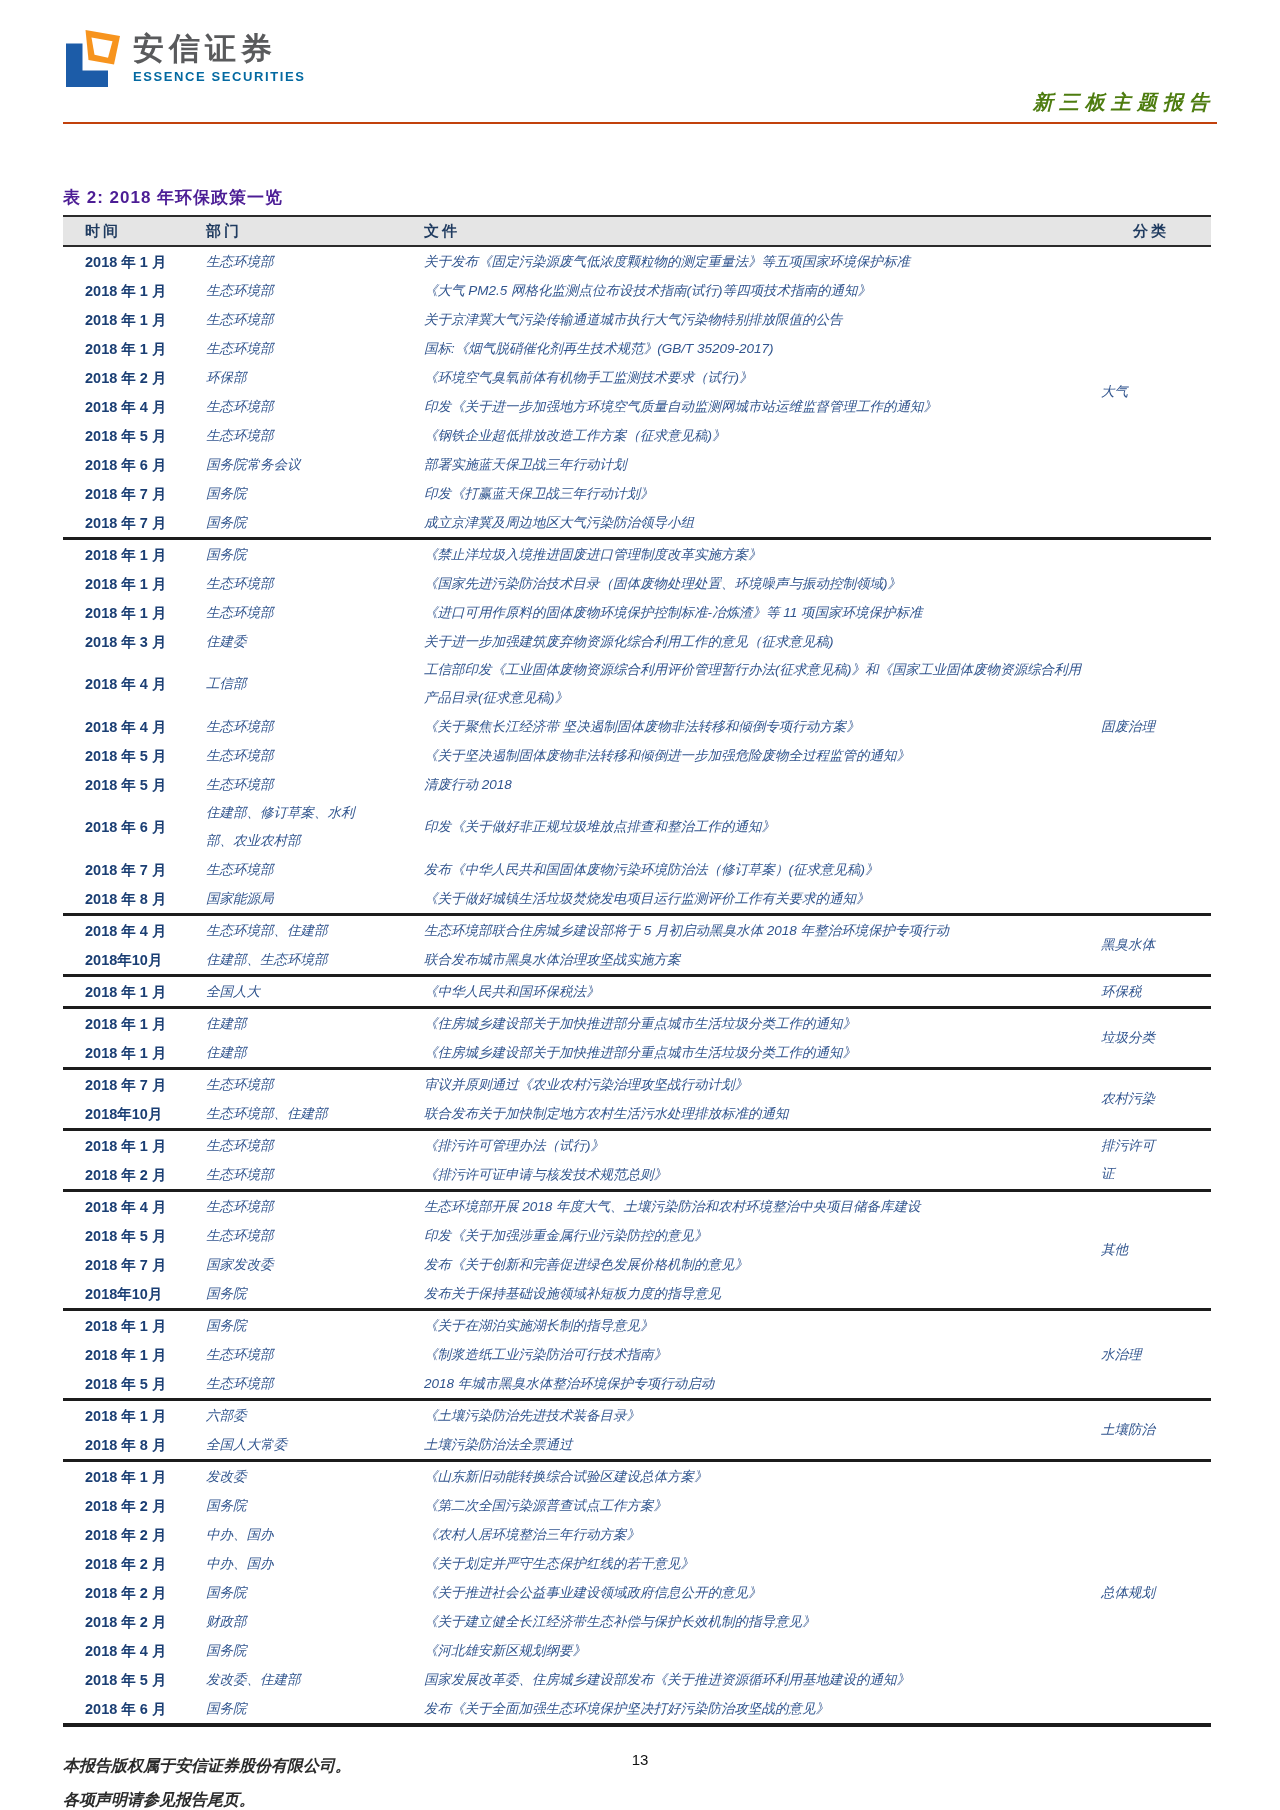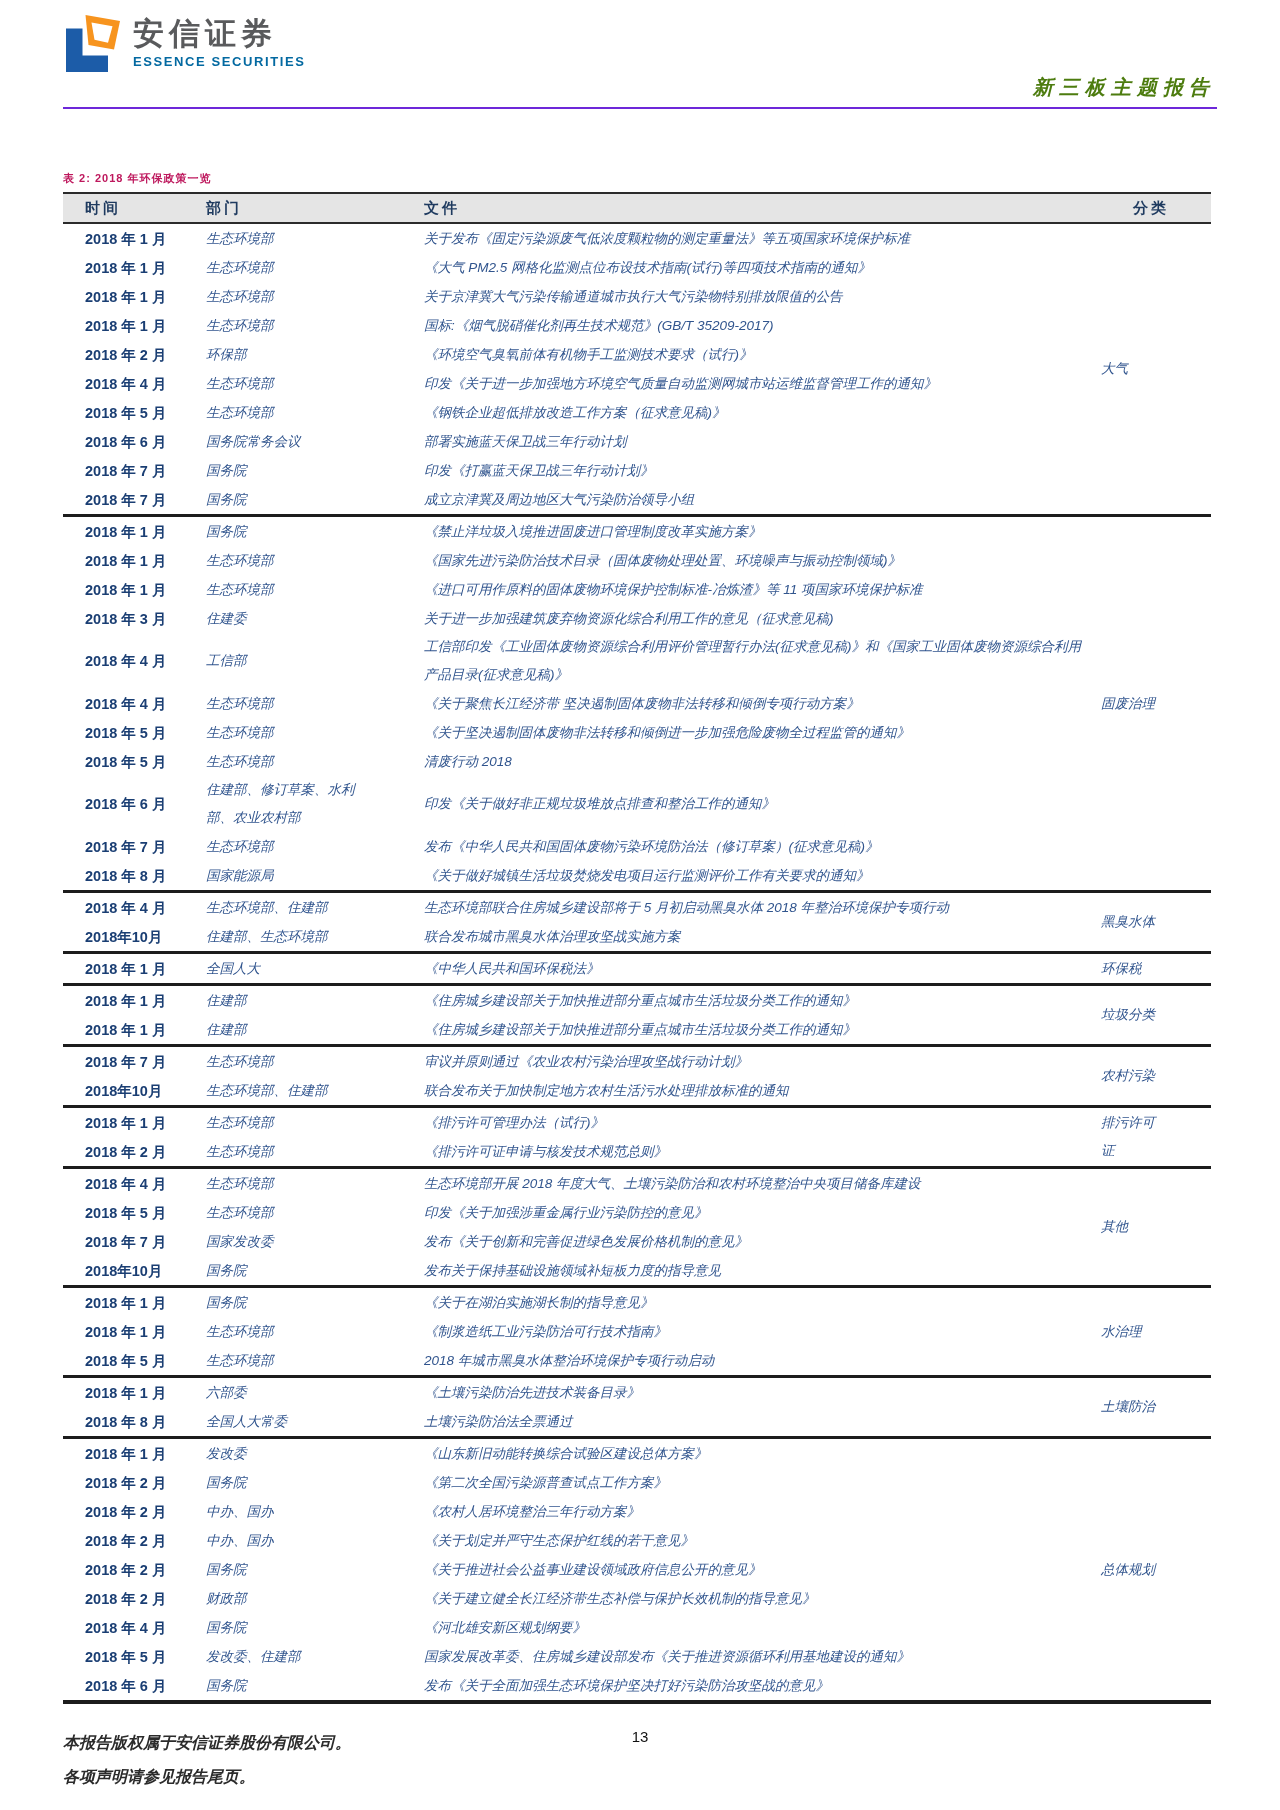--- a/index.html
+++ b/index.html
@@ -4,31 +4,31 @@
 <style>
   html,body{margin:0;padding:0;background:#ffffff;}
   body{
     width:1280px;height:1810px;position:relative;
     font-family:"Liberation Sans","DejaVu Sans",sans-serif;
     color:#17375E;
   }
   .page{padding:0 63px;position:relative;}
 
   
-  .hdr{position:relative;height:94px;margin-top:13px;border-bottom:2px solid #6d28d9;}
+  .hdr{position:relative;height:94px;margin-top:28px;border-bottom:2px solid #c2410c;}
   .brand{position:absolute;left:0;top:0;display:flex;align-items:flex-start;}
   .logo{width:60px;height:60px;margin-top:2px;}
   .brand-text{margin-left:10px;margin-top:4px;}
   .brand-cn{font-size:31px;font-weight:bold;color:#595a5c;letter-spacing:5px;line-height:1.1;}
   .brand-en{font-size:13px;font-weight:bold;color:#0369a1;letter-spacing:1.6px;margin-top:3px;}
   .report-type{position:absolute;right:2px;bottom:6px;font-size:20px;font-weight:bold;
     color:#4d7c0f;letter-spacing:6px;font-style:italic;}
 
   
-  .table-title{margin:62px 0 6px 0;font-size:11px;font-weight:bold;color:#be185d;letter-spacing:1px;}
+  .table-title{margin:62px 0 6px 0;font-size:17px;font-weight:bold;color:#4c1d95;letter-spacing:1px;}
 
   
   table.policy{border-collapse:collapse;width:1148px;table-layout:fixed;
     border-top:2px solid #2b2b2b;border-bottom:4px solid #1c1c1c;}
   thead th{
     background:#e5e5e5;color:#1e3a5f;font-size:15px;font-weight:bold;
     height:28px;text-align:left;padding:0;border-bottom:2px solid #2b2b2b;letter-spacing:3px;
   }
   th.h-time{padding-left:22px;}
   th.h-dept{padding-left:6px;}

